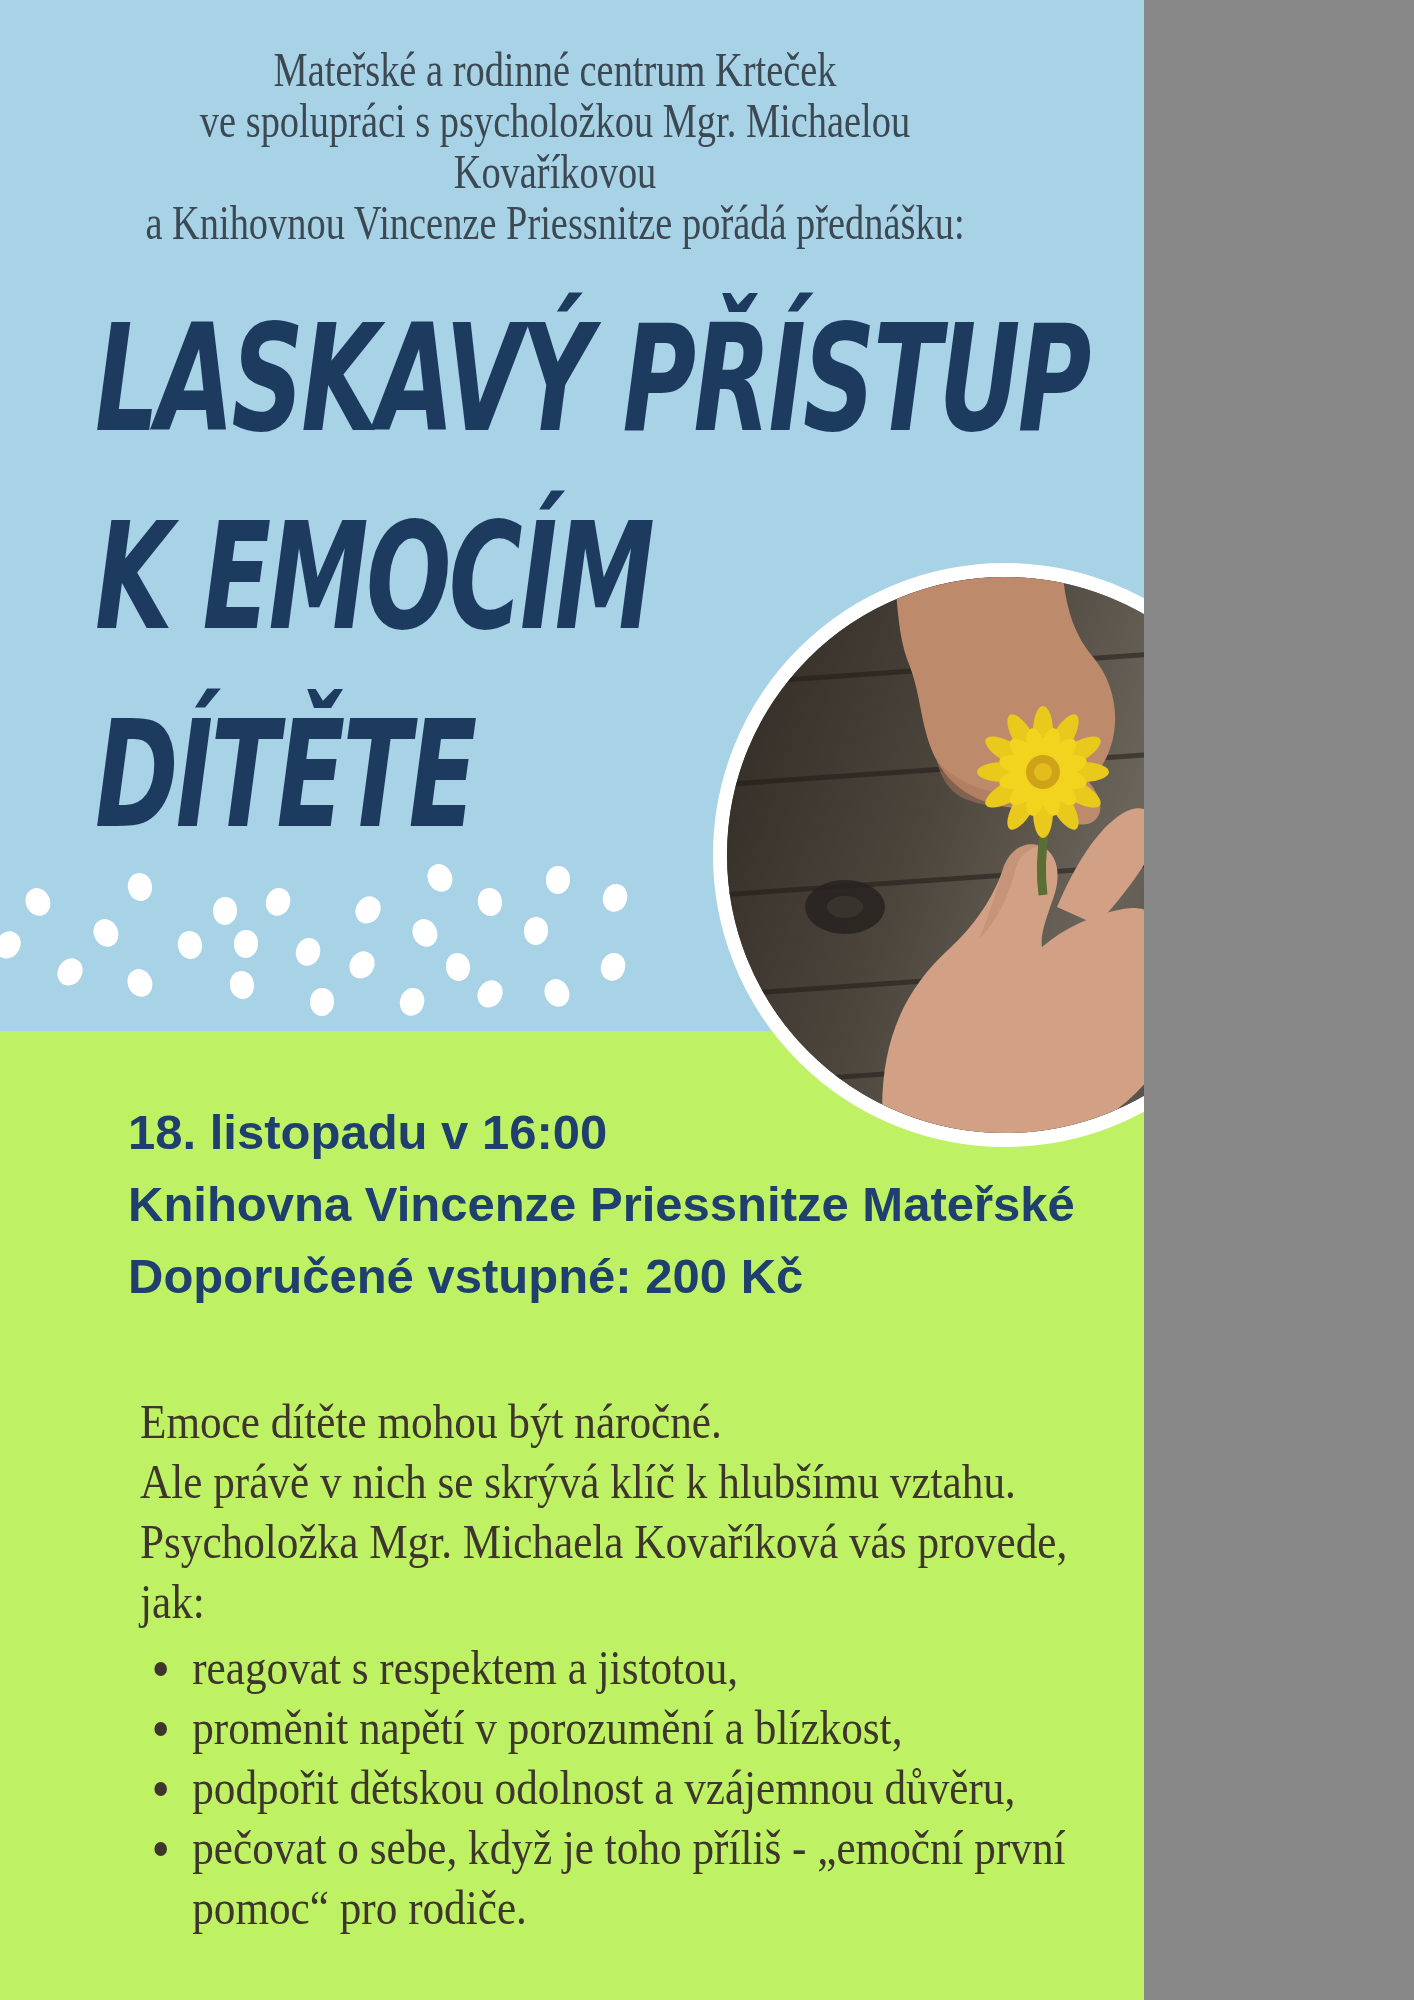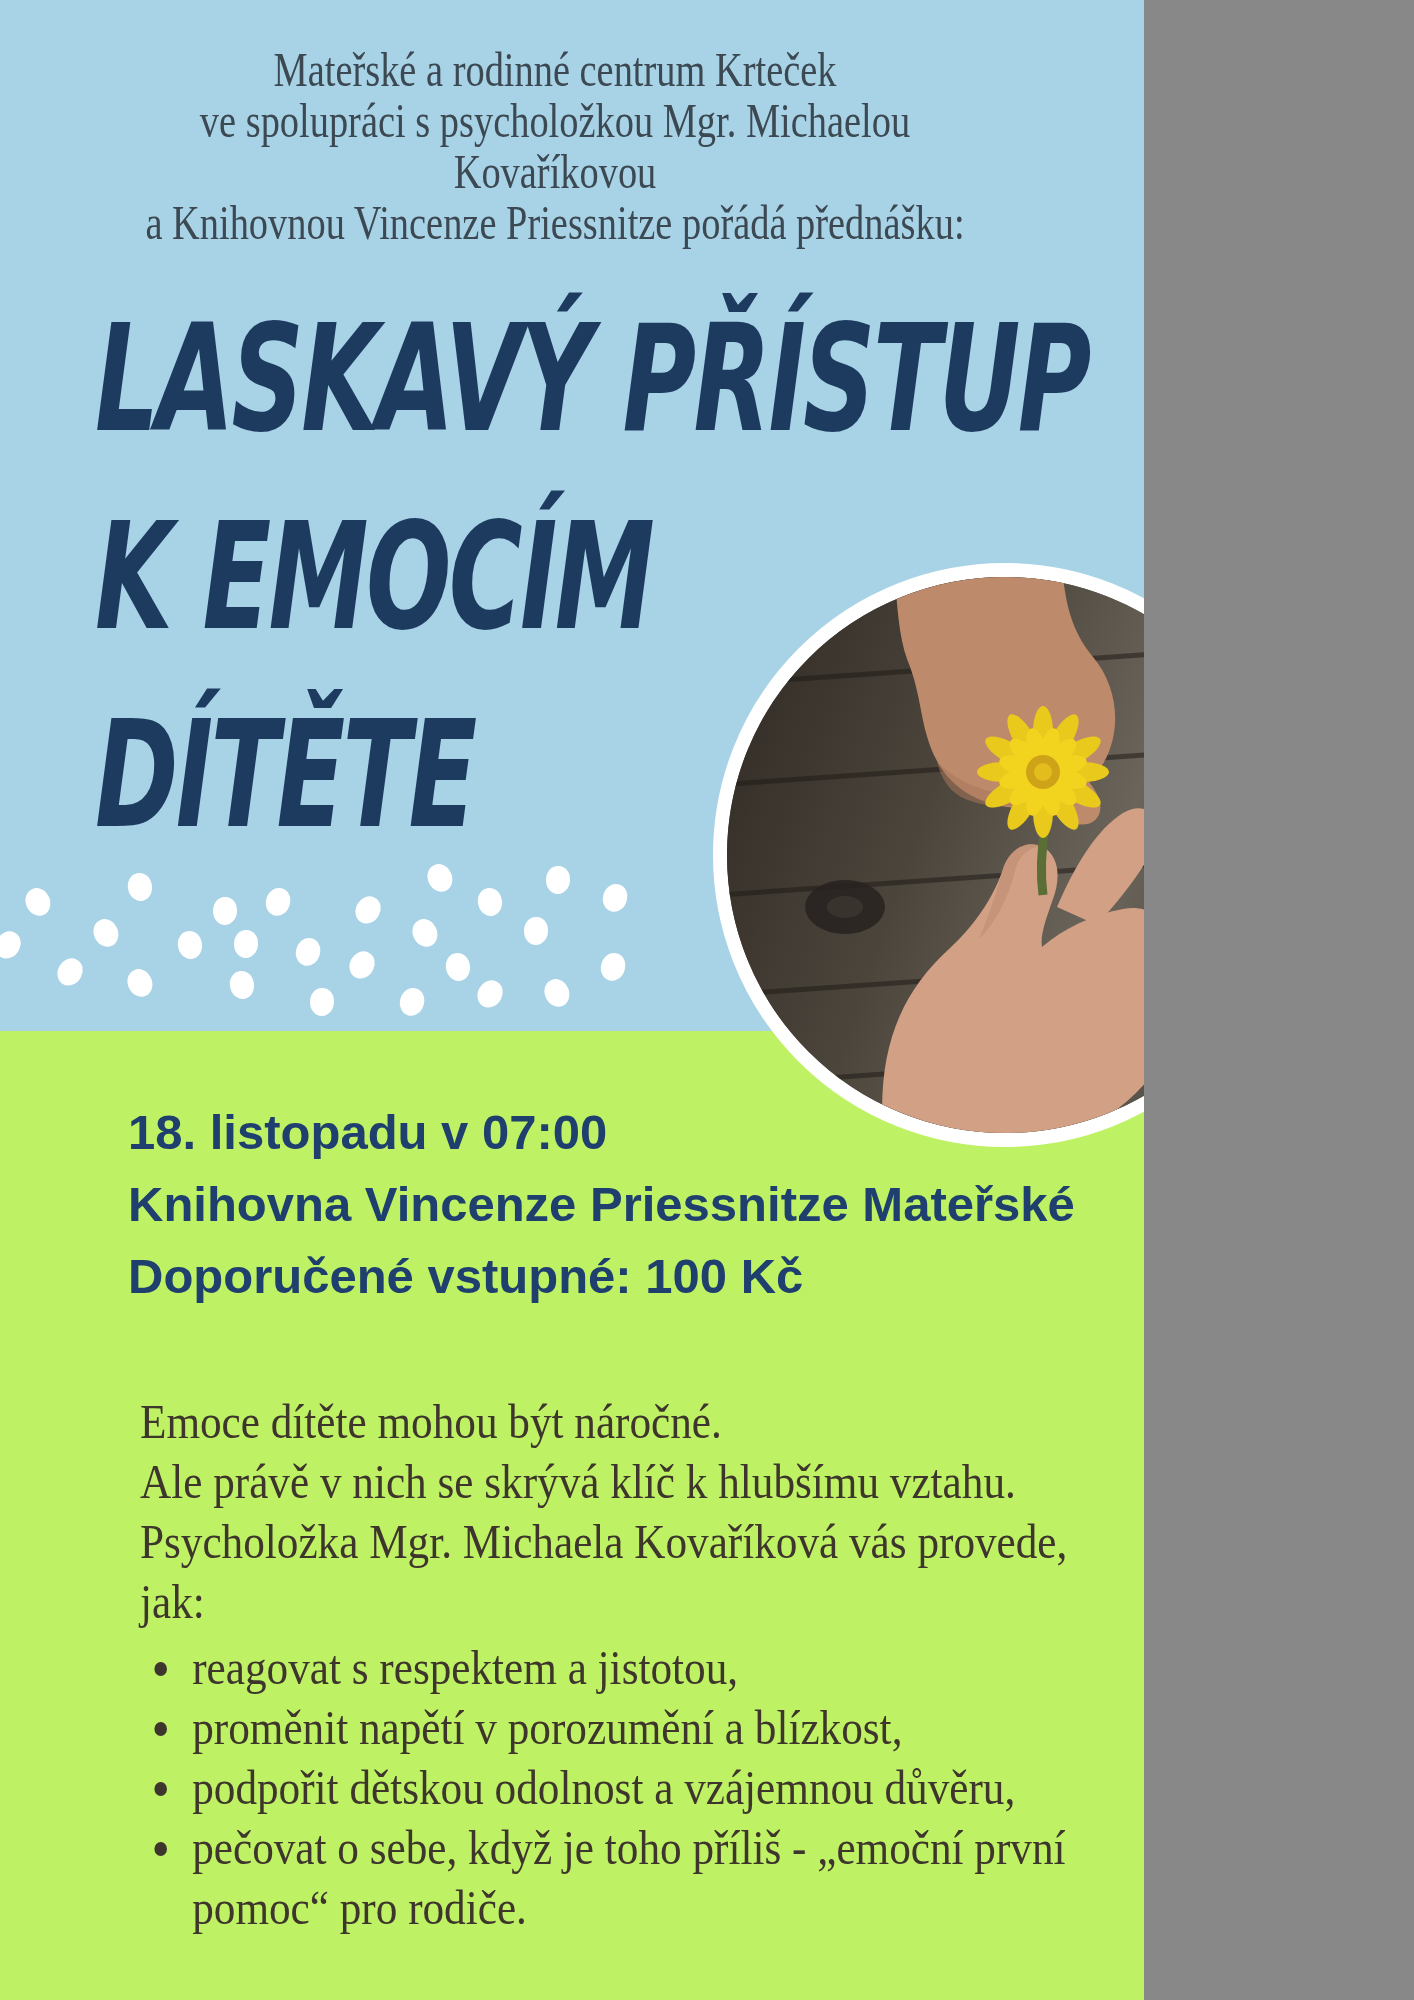--- a/index.html
+++ b/index.html
@@ -185,23 +185,23 @@
       <span class="dot" style="left: 545px; top: 979px; transform: rotate(-28deg);"></span>
       <span class="dot" style="left: 1313px; top: 936px; transform: rotate(-14deg);"></span>
       <span class="dot" style="left: 1386px; top: 876px; transform: rotate(0deg);"></span>
       <span class="dot" style="left: 1381px; top: 951px; transform: rotate(14deg);"></span>
       <span class="dot" style="left: 1355px; top: 991px; transform: rotate(28deg);"></span>
       <span class="dot" style="left: 1279px; top: 878px; transform: rotate(-28deg);"></span>
       <span class="dot" style="left: 1250px; top: 972px; transform: rotate(-14deg);"></span>
     </div>
 
   <div class="event-info">
-    <div>18. listopadu v 07:00</div>
+    <div>18. listopadu v 16:00</div>
     <div>Knihovna Vincenze Priessnitze Mateřské</div>
-    <div>Doporučené vstupné: 100 Kč</div>
+    <div>Doporučené vstupné: 200 Kč</div>
   </div>
 
   <div class="body-text">
     <div>Emoce dítěte mohou být náročné.</div>
     <div>Ale právě v nich se skrývá klíč k hlubšímu vztahu.</div>
     <div>Psycholožka Mgr. Michaela Kovaříková vás provede,</div>
     <div>jak:</div>
   </div>
 
   <ul class="bullets">

